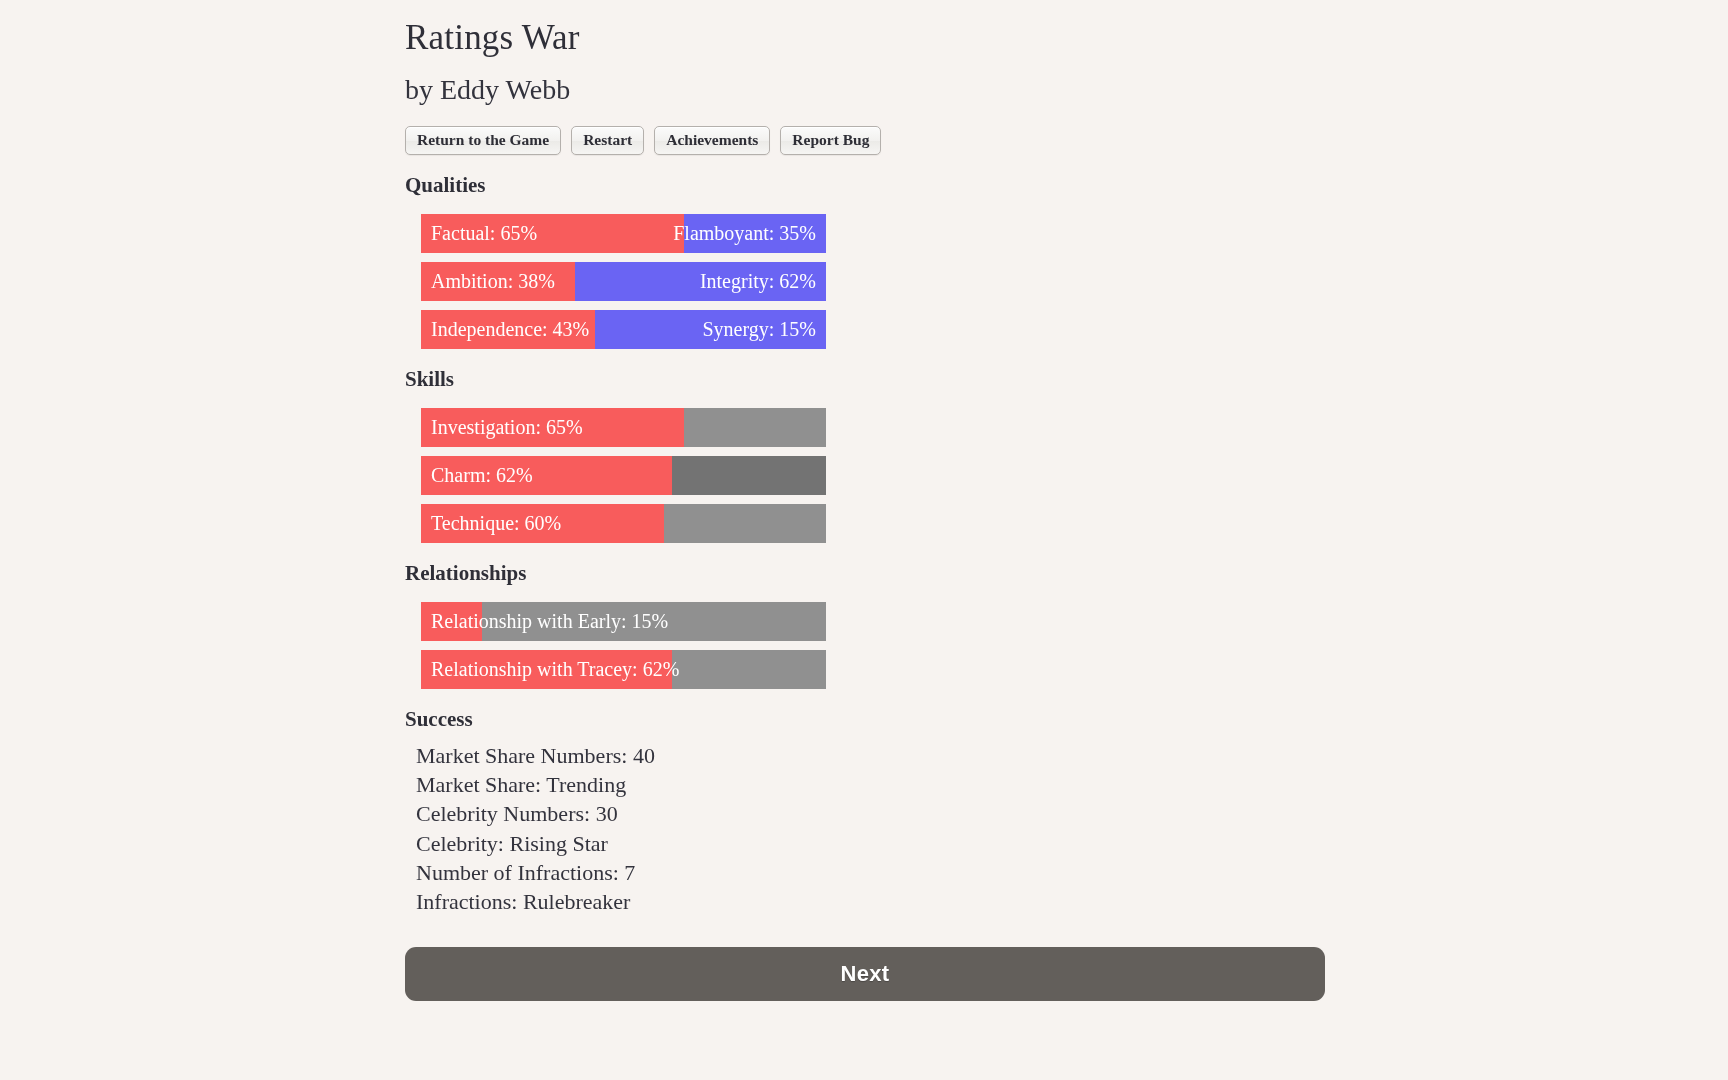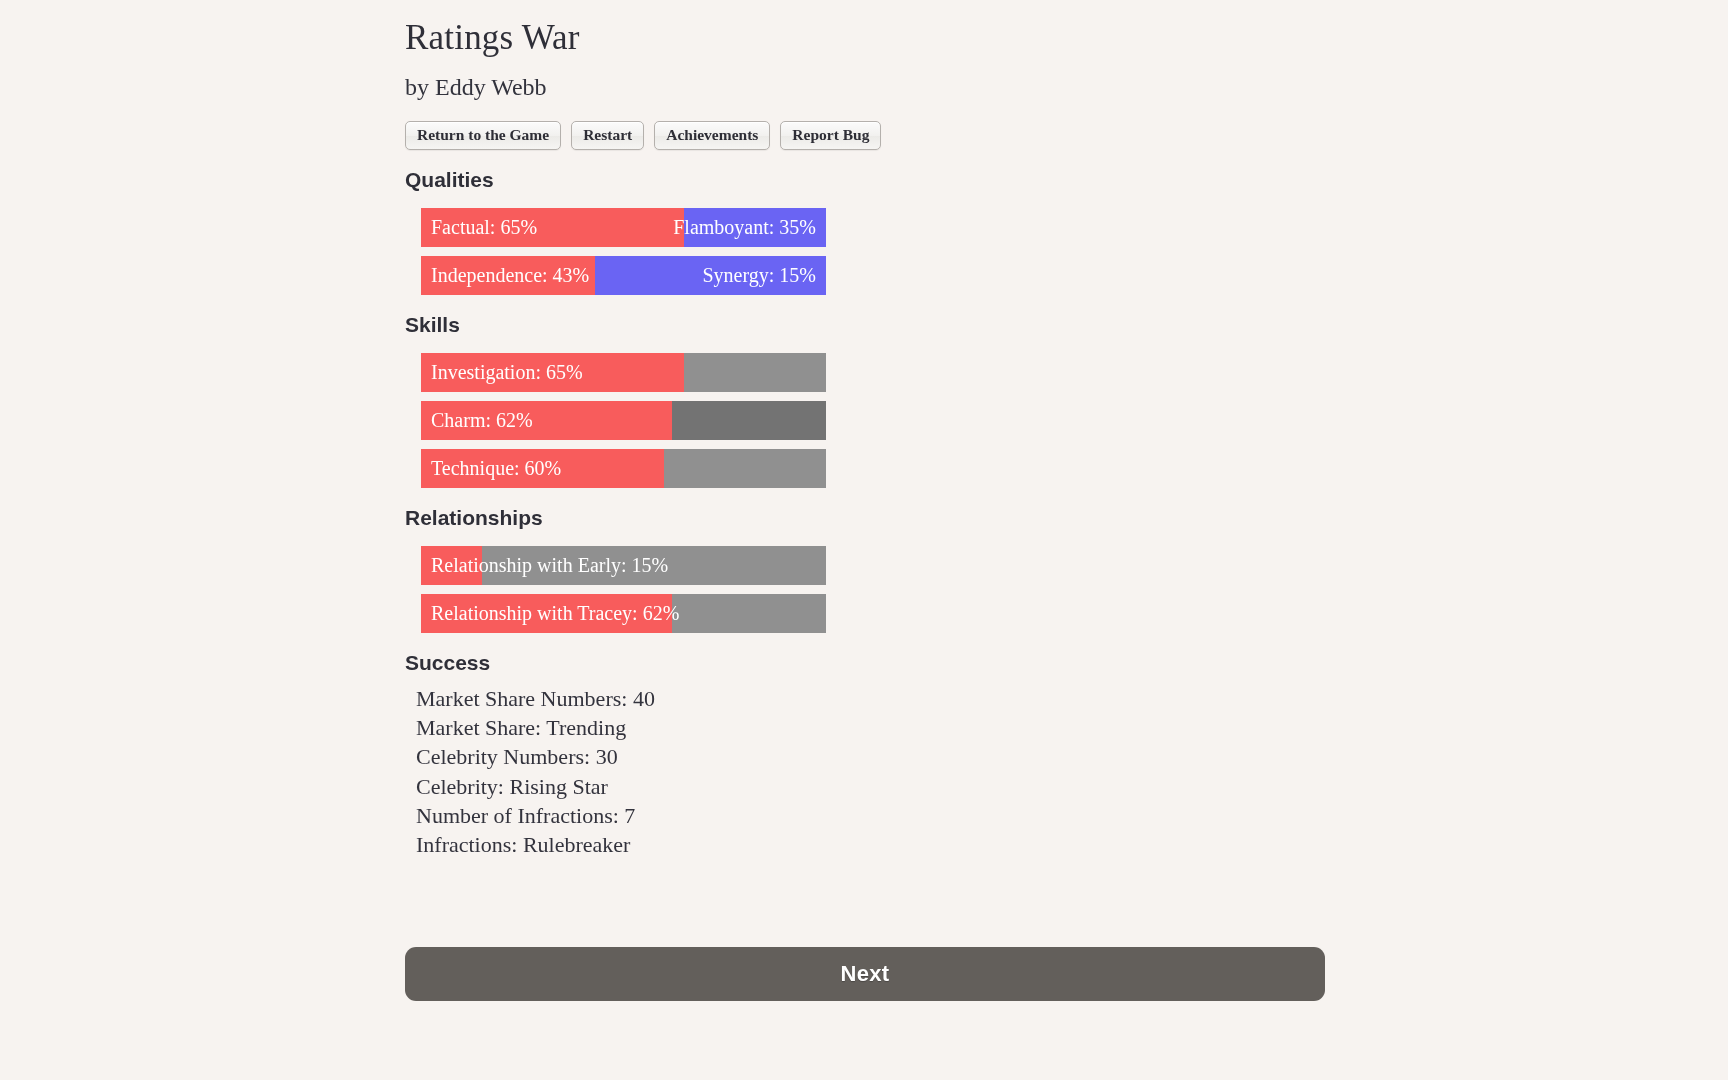--- a/index.html
+++ b/index.html
@@ -31,21 +31,21 @@
     font-family: "Liberation Serif", "DejaVu Serif", serif;
     font-size: 35px;
     font-weight: 400;
     color: #2f2f38;
     margin: 0;
     padding-top: 18px;
     letter-spacing: 0.2px;
   }
   .game-byline {
     font-family: "Liberation Serif", "DejaVu Serif", serif;
-    font-size: 24px;
+    font-size: 28px;
     font-weight: 400;
     color: #33333d;
     margin: 16px 0 12px 0;
   }
   .button-row {
     margin-top: 20px;
     display: flex;
     gap: 10px;
     align-items: center;
   }
@@ -57,21 +57,21 @@
     background: linear-gradient(to bottom, #fbfbfb 0%, #f2f1ef 50%, #ebeae7 51%, #f6f5f3 100%);
     border: 1px solid #b4b0ac;
     border-radius: 5px;
     padding: 4px 11px 5px 11px;
     line-height: 1.15;
     cursor: pointer;
     box-shadow: 0 1px 0 rgba(255,255,255,0.9) inset, 0 1px 1px rgba(0,0,0,0.06);
     white-space: nowrap;
   }
   .section-heading {
-    font-family: Liberation Sans, sans-serif;
+    font-family: Liberation Serif, serif;
     font-weight: bold;
     font-size: 21px;
     color: #2f2f38;
     margin: 18px 0 9px 0;
   }
   .bar-list { margin: 16px; }
   .stat-bar {
     position: relative;
     width: 405px;
     height: 39px;
@@ -155,20 +155,29 @@
         <div class="stat-bar">
           <div class="fill-left" style="width: 65%; background: rgb(248, 92, 92);"></div>
           <div class="fill-right" style="width: 35%; background: rgb(106, 100, 243);"></div>
           <div class="bar-text">
             <span class="label-left">Factual: 65%</span>
             <span class="spacer"></span>
             <span class="label-right">Flamboyant: 35%</span>
           </div>
         </div>
         <div class="stat-bar">
+          <div class="fill-left" style="width: 38%; background: rgb(248, 92, 92);"></div>
+          <div class="fill-right" style="width: 62%; background: rgb(106, 100, 243);"></div>
+          <div class="bar-text">
+            <span class="label-left">Ambition: 38%</span>
+            <span class="spacer"></span>
+            <span class="label-right">Integrity: 62%</span>
+          </div>
+        </div>
+        <div class="stat-bar">
           <div class="fill-left" style="width: 43%; background: rgb(248, 92, 92);"></div>
           <div class="fill-right" style="width: 57%; background: rgb(106, 100, 243);"></div>
           <div class="bar-text">
             <span class="label-left">Independence: 43%</span>
             <span class="spacer"></span>
             <span class="label-right">Synergy: 15%</span>
           </div>
         </div>
       </div>
 

